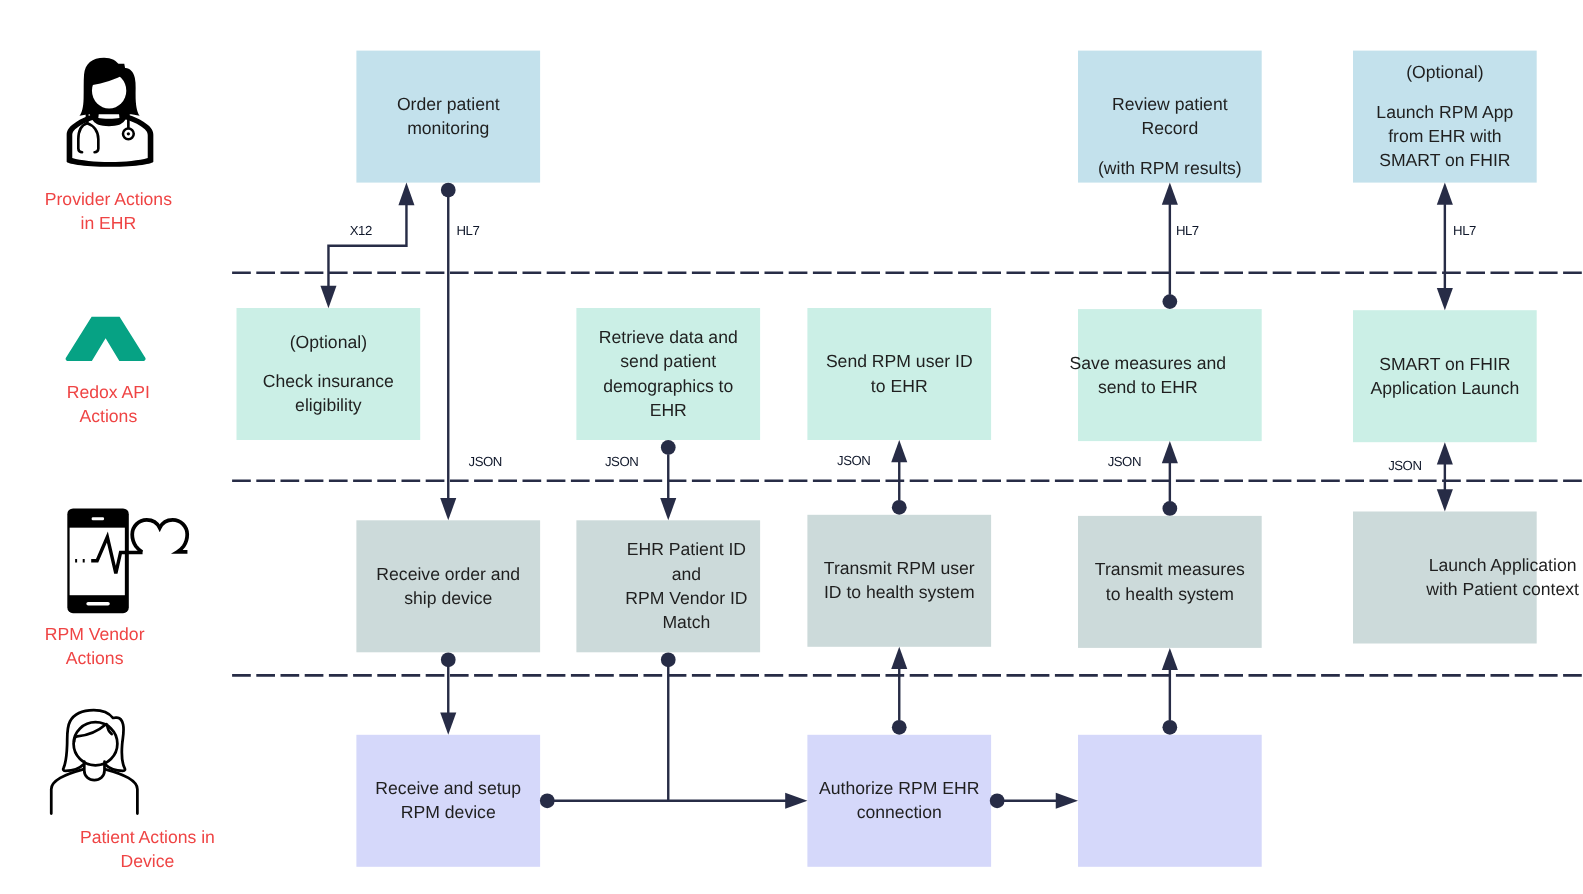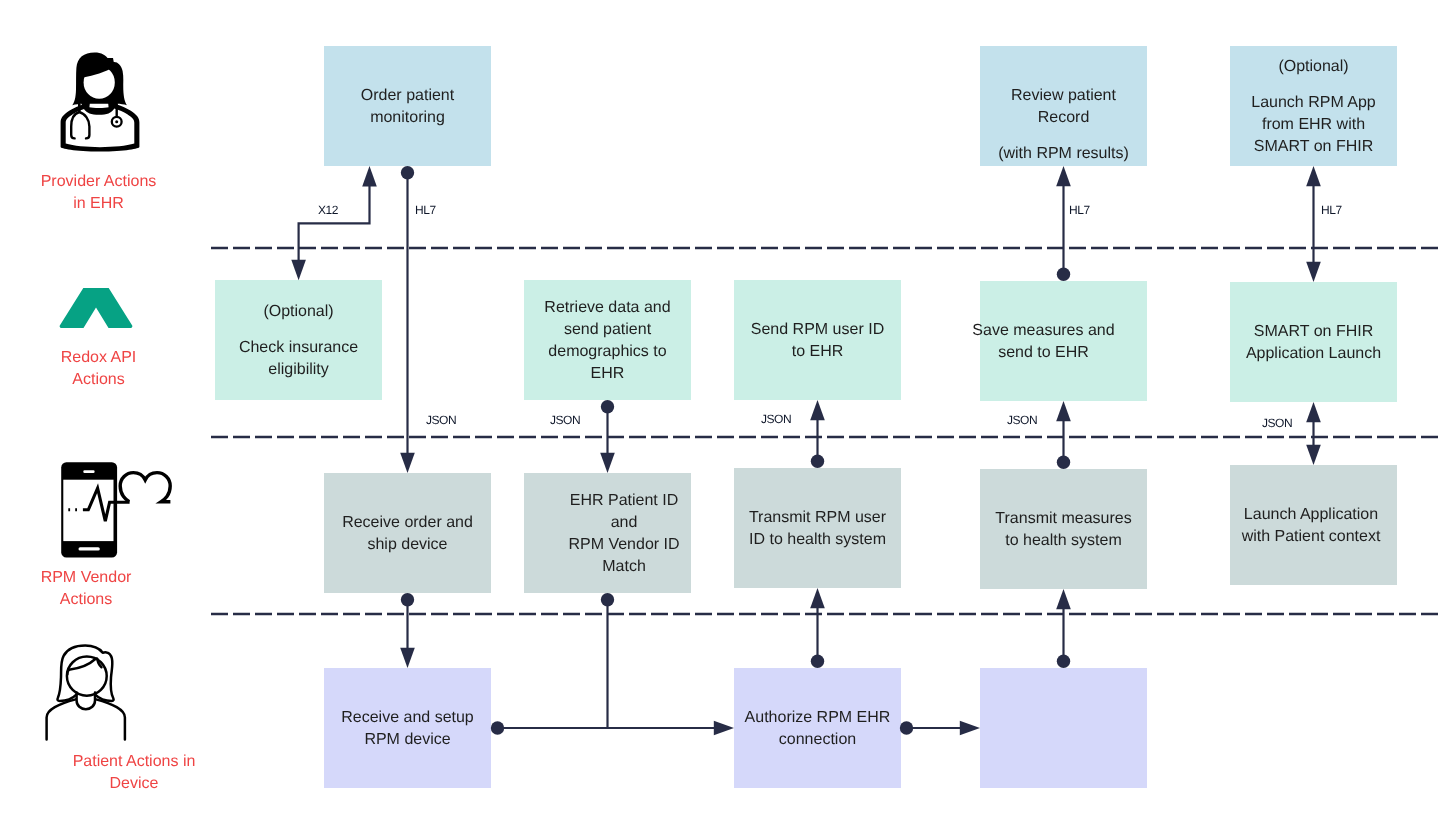--- a/index.html
+++ b/index.html
@@ -234,21 +234,21 @@
         <div>Transmit RPM user</div>
         <div>ID to health system</div>
       </div>
     </div>
   <div class="node" style="left:980px;top:469px;">
     <div class="txt">
         <div>Transmit measures</div>
         <div>to health system</div>
       </div>
     </div>
-  <div class="node" style="left:1215px;top:465px;padding-left:25px;">
+  <div class="node" style="left:1270px;top:465px;padding-left:25px;">
     <div class="txt">
         <div>Launch Application</div>
         <div>with Patient context</div>
       </div>
     </div>
 
   <div class="node" style="left:324px;top:668px;">
     <div class="txt">
         <div>Receive and setup</div>
         <div>RPM device</div>

